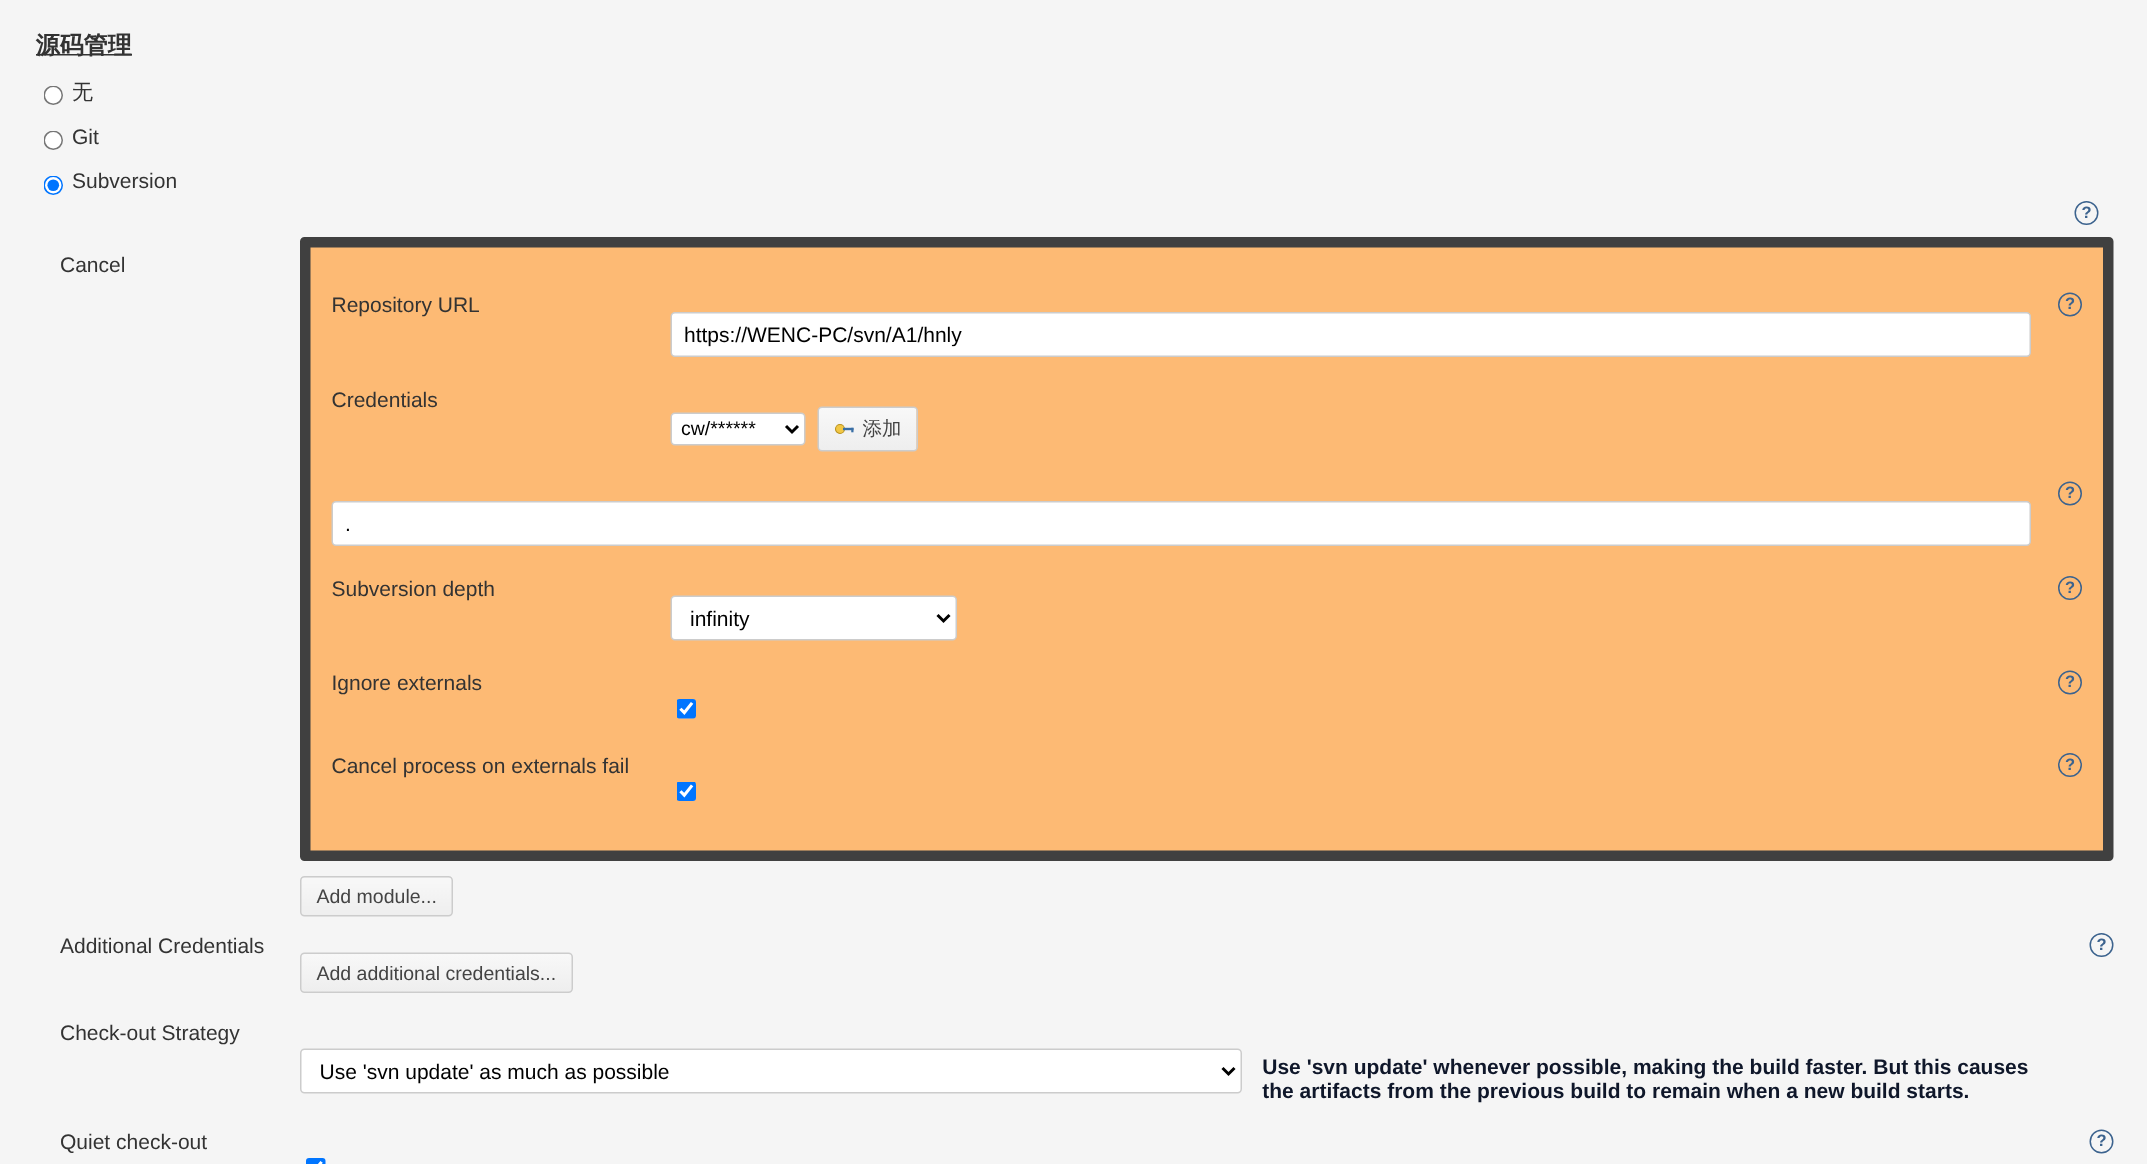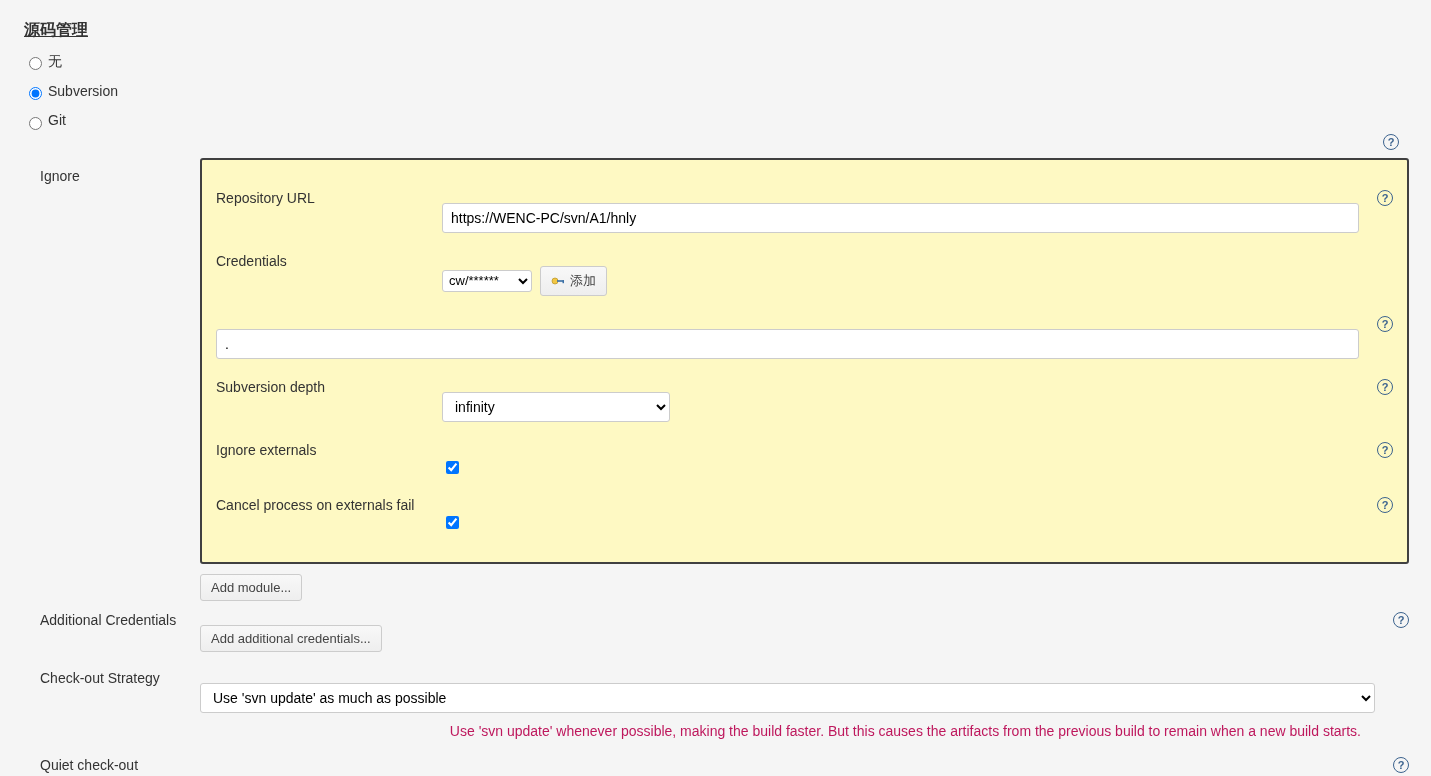--- a/index.html
+++ b/index.html
@@ -65,42 +65,42 @@
       color: #3c638e;
       font-size: 11px;
       font-weight: bold;
       display: inline-flex;
       align-items: center;
       justify-content: center;
       cursor: pointer;
       box-sizing: border-box;
     }
     .panel {
-      background: #fef9c3;
-      border: 2px solid #404040;
+      background: #fdba74;
+      border: 7px solid #404040;
       border-radius: 3px;
       padding: 18px 0 22px 0;
     }
     .panel .form-row { padding: 8px 14px; }
     .panel .form-label {
       width: 226px;
       flex: 0 0 226px;
       padding-top: 4px;
     }
     input[type="text"], select {
       height: 30px;
       border: 1px solid #ccc;
       border-radius: 3px;
       padding: 3px 8px;
       font-size: 14px;
       box-sizing: border-box;
       background: #fff;
     }
     .full { width: 100%; }
-    select.small { width: 228px; }
+    select.small { width: 191px; }
     select.xsmall {
       width: 90px;
       height: 22px;
       font-size: 13px;
       padding: 0 2px;
     }
     .btn {
       background: linear-gradient(#f8f8f8,#eee);
       border: 1px solid #ccc;
       border-radius: 3px;
@@ -110,22 +110,23 @@
       cursor: pointer;
       display: inline-flex;
       align-items: center;
     }
     .key-icon {
       display: inline-flex;
       align-items: center;
       margin-right: 5px;
     }
     .desc-text {
-      color: #be185d;
+      color: #0f172a;
       padding: 10px 14px 0 14px;
+      font-weight: bold;
     }
     .right-align {
       display: flex;
       justify-content: flex-end;
       padding: 10px 10px 0 0;
     }
     .modules-block {
       display: flex;
     }
     .modules-label {
@@ -156,37 +157,37 @@
 <div class="section">
   <h2 class="section-title">源码管理</h2>
 
   <div class="radio-row">
     <label>
       <input type="radio" name="scm" style=""><span>无</span>
     </label>
   </div>
   <div class="radio-row">
     <label>
+      <input type="radio" name="scm" style=""><span>Git</span>
+    </label>
+  </div>
+  <div class="radio-row">
+    <label>
       <input type="radio" name="scm" checked="" style=""><span>Subversion</span>
     </label>
   </div>
-  <div class="radio-row">
-    <label>
-      <input type="radio" name="scm" style=""><span>Git</span>
-    </label>
-  </div>
 
   <div class="header-help">
     <span class="help-icon">?</span>
   </div>
 
   <div class="form-body">
 
     <div class="modules-block">
-      <div class="modules-label">Ignore</div>
+      <div class="modules-label">Cancel</div>
       <div class="modules-content">
         <div class="panel">
 
           <div class="form-row">
             <div class="form-label">Repository URL</div>
             <div class="form-field">
               <input type="text" class="full" value="https://WENC-PC/svn/A1/hnly" style="">
             </div>
             <div class="help-col">
                 <span class="help-icon">?</span>
@@ -272,21 +273,21 @@
           <span>Add additional credentials...</span>
         </button>
       </div>
       <div class="help-col">
           <span class="help-icon">?</span>
         </div>
     </div>
 
     <div class="form-row">
       <div class="form-label">Check-out Strategy</div>
-      <div class="form-field" style="flex-direction:column;align-items:flex-end;">
+      <div class="form-field" style="align-items:center;">
         <select class="full">
           <option>Use 'svn update' as much as possible</option>
         </select>
         <div class="desc-text">Use 'svn update' whenever possible, making the build faster. But this causes the artifacts from the previous build to remain when a new build starts.</div>
       </div>
       <div class="help-col"></div>
     </div>
 
     <div class="form-row">
       <div class="form-label">Quiet check-out</div>

